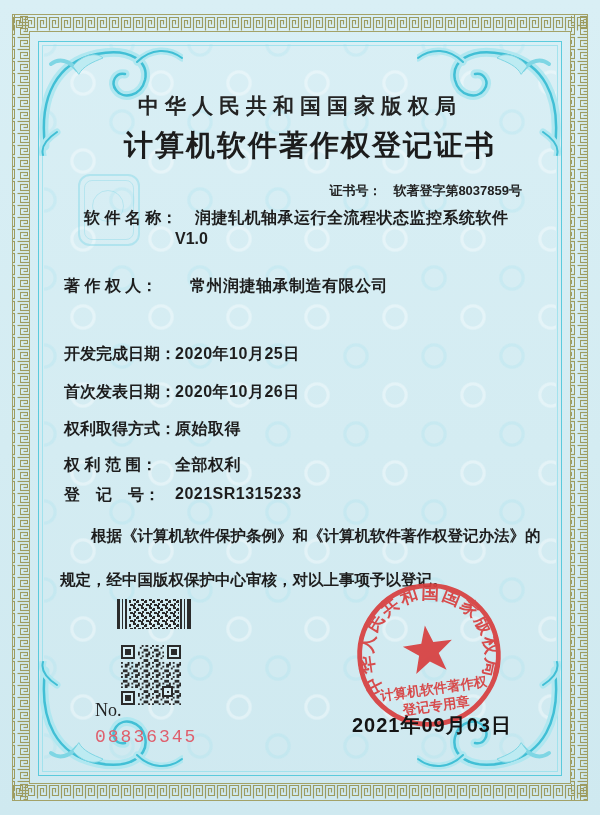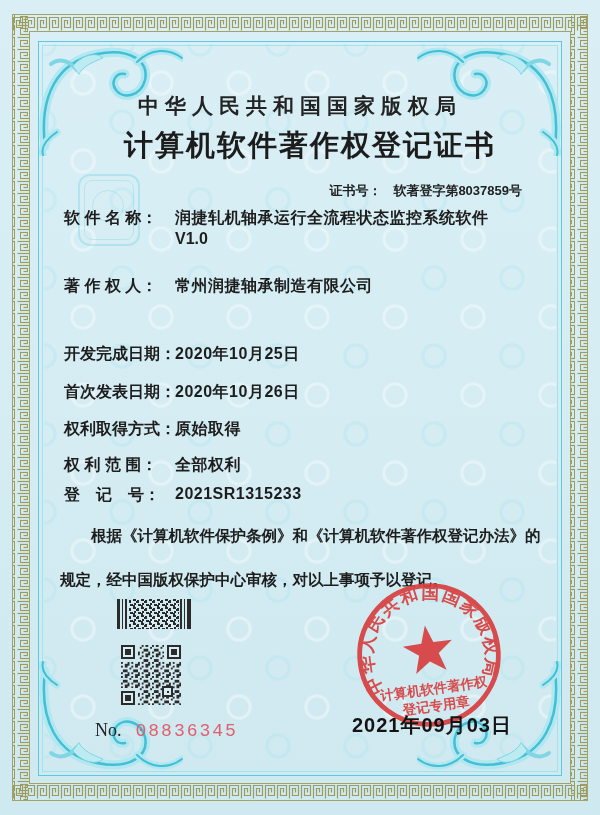--- a/index.html
+++ b/index.html
@@ -53,30 +53,30 @@
     font-size:29px; font-weight:bold; letter-spacing:2px; color:#1c1c1c;padding-left:20px;
   }
   .cert-no{
     position:absolute; right:78px; top:182px;
     font-size:13px; font-weight:bold; color:#222;
     display:flex; gap:12px; white-space:pre;
   }
   .field{position:absolute; left:64px; display:flex; font-size:16px; font-weight:bold; color:#1d1d1d;}
   .field .lbl{width:111px; white-space:pre; flex:0 0 auto;}
   .field .val{white-space:pre; letter-spacing:.5px;}
-  .f0{top:208px;} .f0b{position:absolute; left:175px; top:230px; font-size:16px; font-weight:bold;}
-  .f1{top:276px;} .f2{top:344px;} .f3{top:382px;} .f4{top:419px;} .f5{top:455px;} .f6{top:485px;}
+  .f0{top:208px;margin-left:20px;} .f0b{position:absolute; left:175px; top:230px; font-size:16px; font-weight:bold;}
+  .f1{top:276px;gap:15px;} .f2{top:344px;} .f3{top:382px;} .f4{top:419px;} .f5{top:455px;} .f6{top:485px;}
   .statement{
     position:absolute; left:60px; top:514px; width:486px;
     font-size:15.5px; font-weight:bold; line-height:44px;
     text-indent:2em; color:#1d1d1d; margin:0;
   }
   .barcode{position:absolute; left:117px; top:599px; width:74px; height:30px;}
   .qrcode{position:absolute; left:120px; top:645px; width:62px; height:60px;}
-  .serial{position:absolute; left:95px; top:720px; display:flex; align-items:baseline; gap:14px;}
+  .serial{position:absolute; left:95px; top:700px; display:flex; align-items:baseline; gap:6px;flex-direction:column;}
   .serial .no-lbl{font-family:"Liberation Serif","DejaVu Serif",serif; font-size:18px; color:#222;}
   .serial .no-val{font-family:"Liberation Mono","DejaVu Sans Mono",monospace;
     font-size:18px; letter-spacing:2px; color:#df5f6d;}
   .seal{position:absolute; left:352px; top:578px; width:154px; height:154px;
     transform:rotate(-8deg); opacity:.93;}
   .issue-date{
     position:absolute; left:348px; top:712px; width:168px; text-align:center;
     font-size:20px; font-weight:bold; color:#141414; letter-spacing:1px;
   }
 </style>

